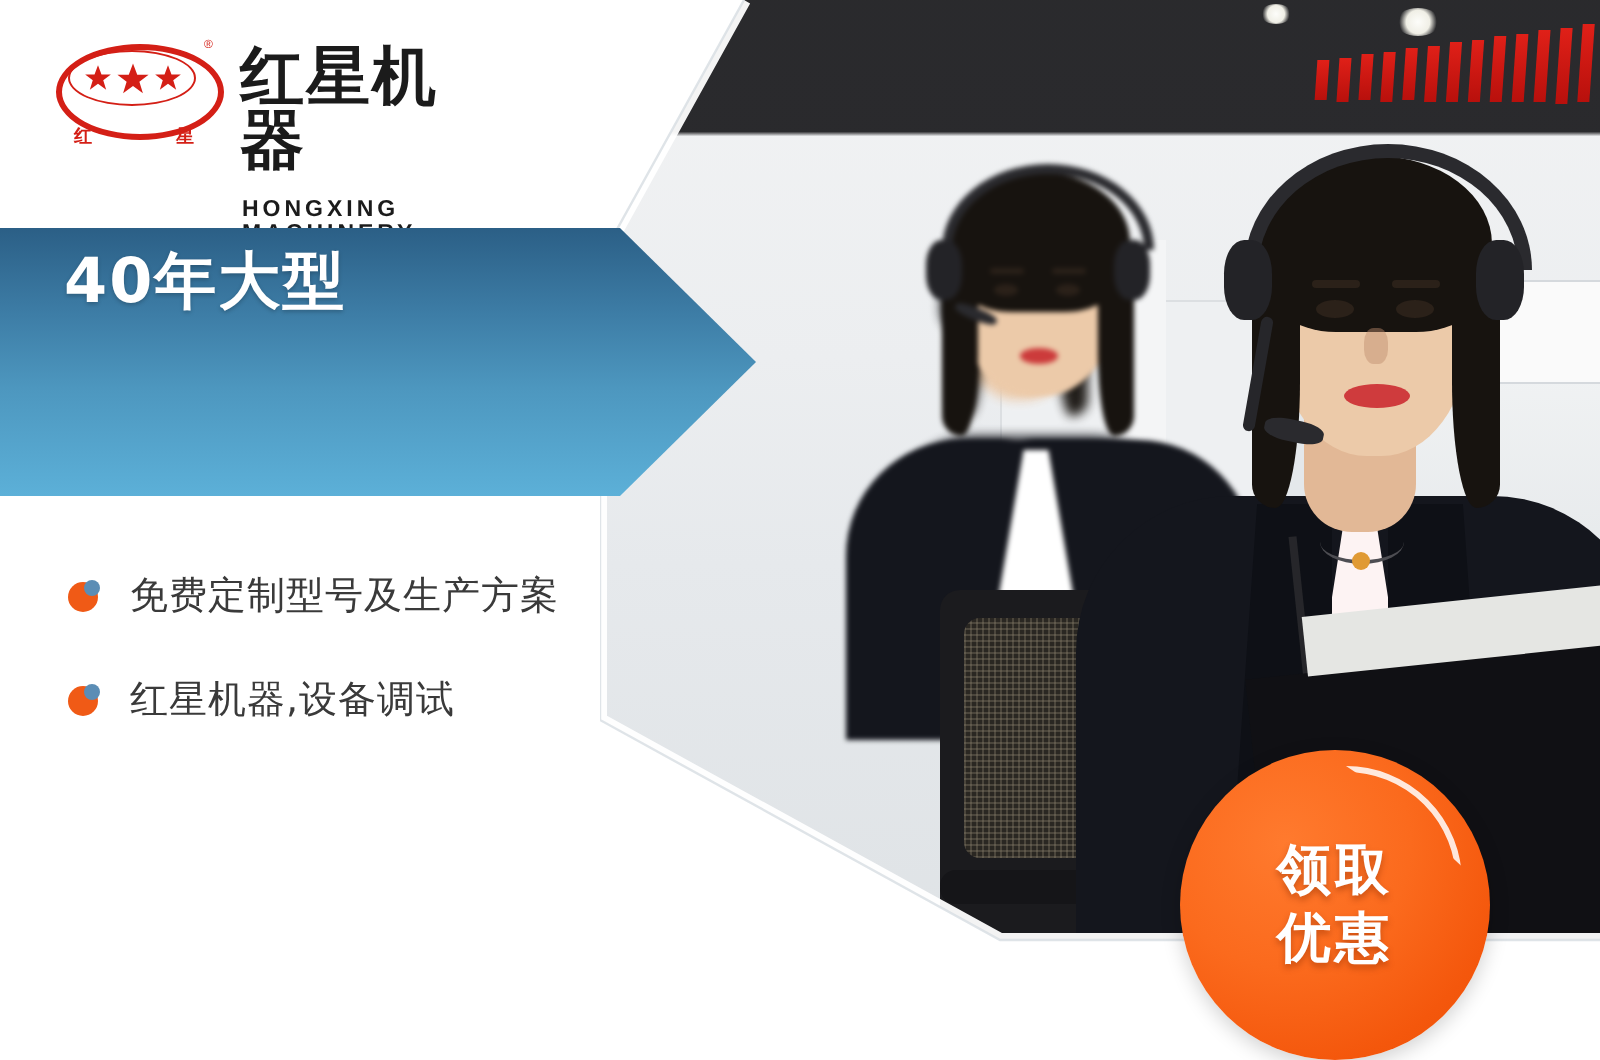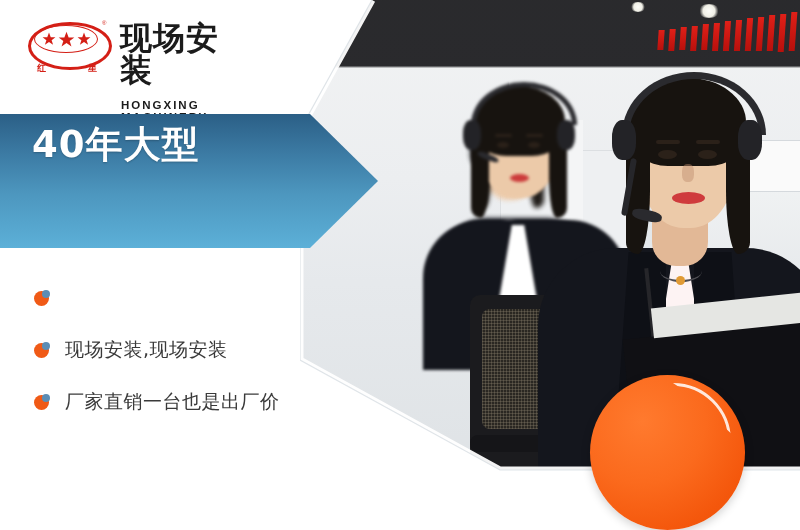--- a/index.html
+++ b/index.html
@@ -99,21 +99,21 @@
     position:absolute;left:0;top:114px;width:378px;height:134px;
     clip-path:polygon(0 0, 310px 0, 378px 67px, 310px 134px, 0 134px);
     background:linear-gradient(180deg,#2b5f86 0%, #3c7ba4 30%, #4d97bf 60%, #5cb0d8 100%);
   }
   .hl-text{
     position:absolute;left:32px;top:124px;width:300px;
     color:#ffffff;font-weight:bold;line-height:1.16;
     font-family:"DejaVu Sans","Liberation Sans",sans-serif;
     text-shadow:0 1px 2px rgba(0,0,0,.22);
   }
-  .hl-l1{font-size:37px;letter-spacing:1px;}
+  .hl-l1{font-size:31px;letter-spacing:1px;}
   .hl-l2{font-size:31px;letter-spacing:1px;}
 
   
   .bullets{position:absolute;left:34px;top:272px;width:330px;}
   .brow-item{display:flex;align-items:center;height:52px;}
   .bdot{position:relative;width:17px;height:17px;flex:0 0 17px;margin-right:14px;}
   .bdot .o{position:absolute;left:0;top:1px;width:15px;height:15px;border-radius:50%;background:#f05a16;}
   .bdot .b{position:absolute;left:8px;top:0px;width:8px;height:8px;border-radius:50%;background:#5b8db5;}
   .btxt{font-size:19px;color:#3a3a3a;letter-spacing:.5px;
     font-family:"DejaVu Sans","Liberation Sans",sans-serif;}
@@ -304,50 +304,46 @@
       </svg>
       <svg width="14" height="14" viewBox="0 0 24 24">
         <polygon points="12,1 15,9 23,9 16.5,14 19,22 12,17 5,22 7.5,14 1,9 9,9" fill="#d41f16"></polygon>
       </svg>
     </div>
     <div class="logo-reg">®</div>
     <div class="logo-sub">
       <span>红</span>
       <span>星</span>
     </div>
-    <div class="logo-cn">现场安装</div>
+    <div class="logo-cn">红星机器</div>
     <div class="logo-en">HONGXING MACHINERY</div>
   </div>
 
   <div class="hl-banner"></div>
   <div class="hl-text">
     <div class="hl-l1">40年大型</div>
   </div>
 
   <div class="bullets" id="bullets">
       <div class="brow-item">
         <span class="bdot">
           <span class="o" style="background: rgb(240, 90, 22);"></span>
           <span class="b" style="background: rgb(91, 141, 181);"></span>
         </span>
+        <span class="btxt">免费定制型号及生产方案</span>
       </div>
       <div class="brow-item">
         <span class="bdot">
           <span class="o" style="background: rgb(240, 90, 22);"></span>
           <span class="b" style="background: rgb(91, 141, 181);"></span>
         </span>
-        <span class="btxt">现场安装,现场安装</span>
-      </div>
-      <div class="brow-item">
-        <span class="bdot">
-          <span class="o" style="background: rgb(240, 90, 22);"></span>
-          <span class="b" style="background: rgb(91, 141, 181);"></span>
-        </span>
-        <span class="btxt">厂家直销一台也是出厂价</span>
+        <span class="btxt">红星机器,设备调试</span>
       </div>
     </div>
 
 
   <div class="cta">
+    <div>领取</div>
+    <div>优惠</div>
     <div class="cta-gloss"></div>
   </div>
 
 </div>
 
 </body></html>

